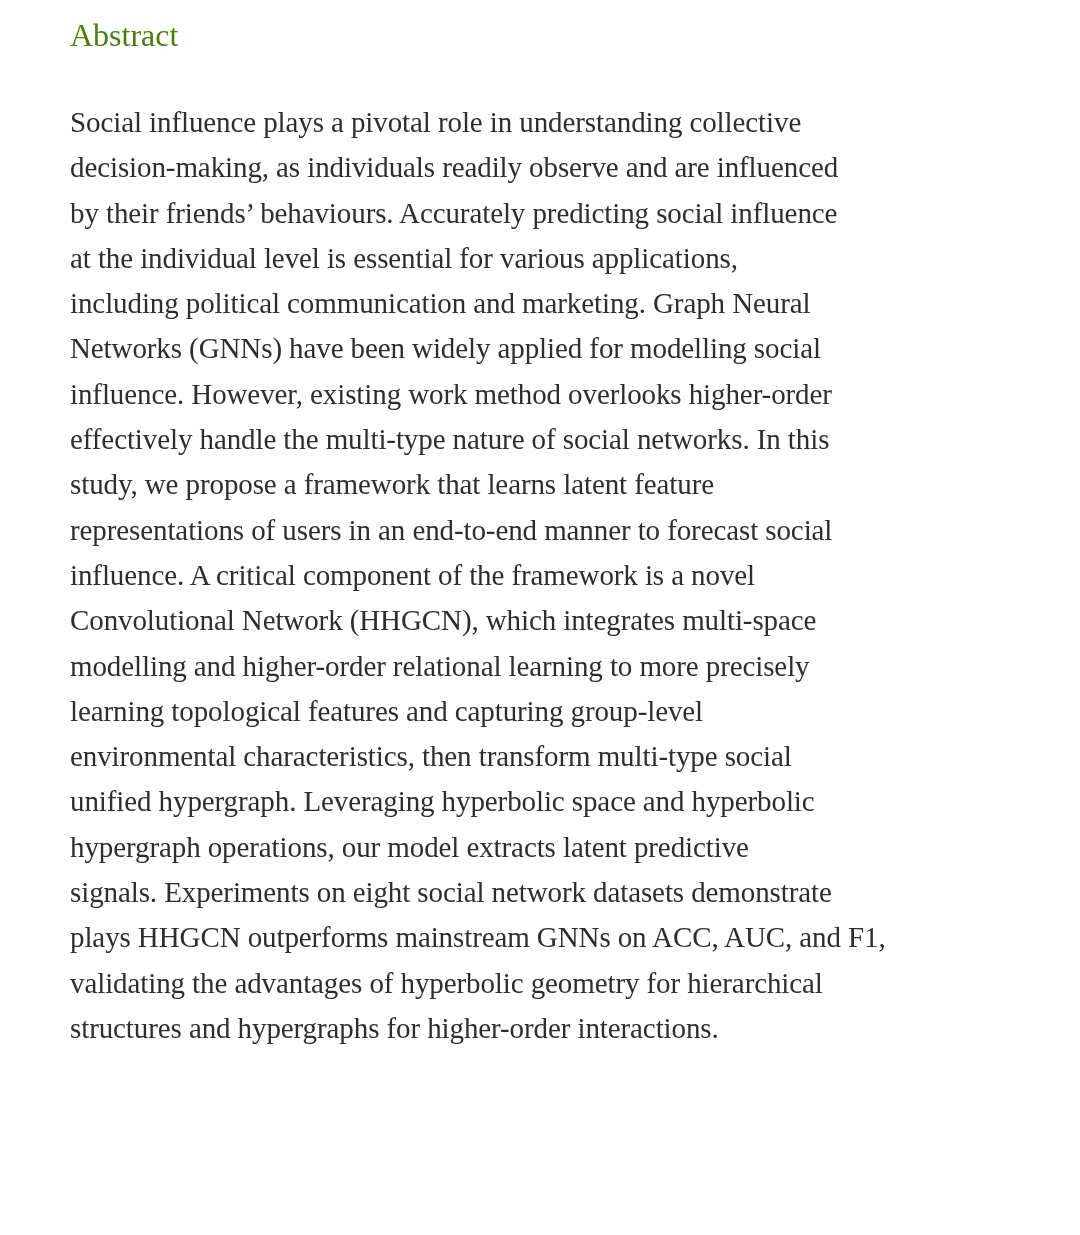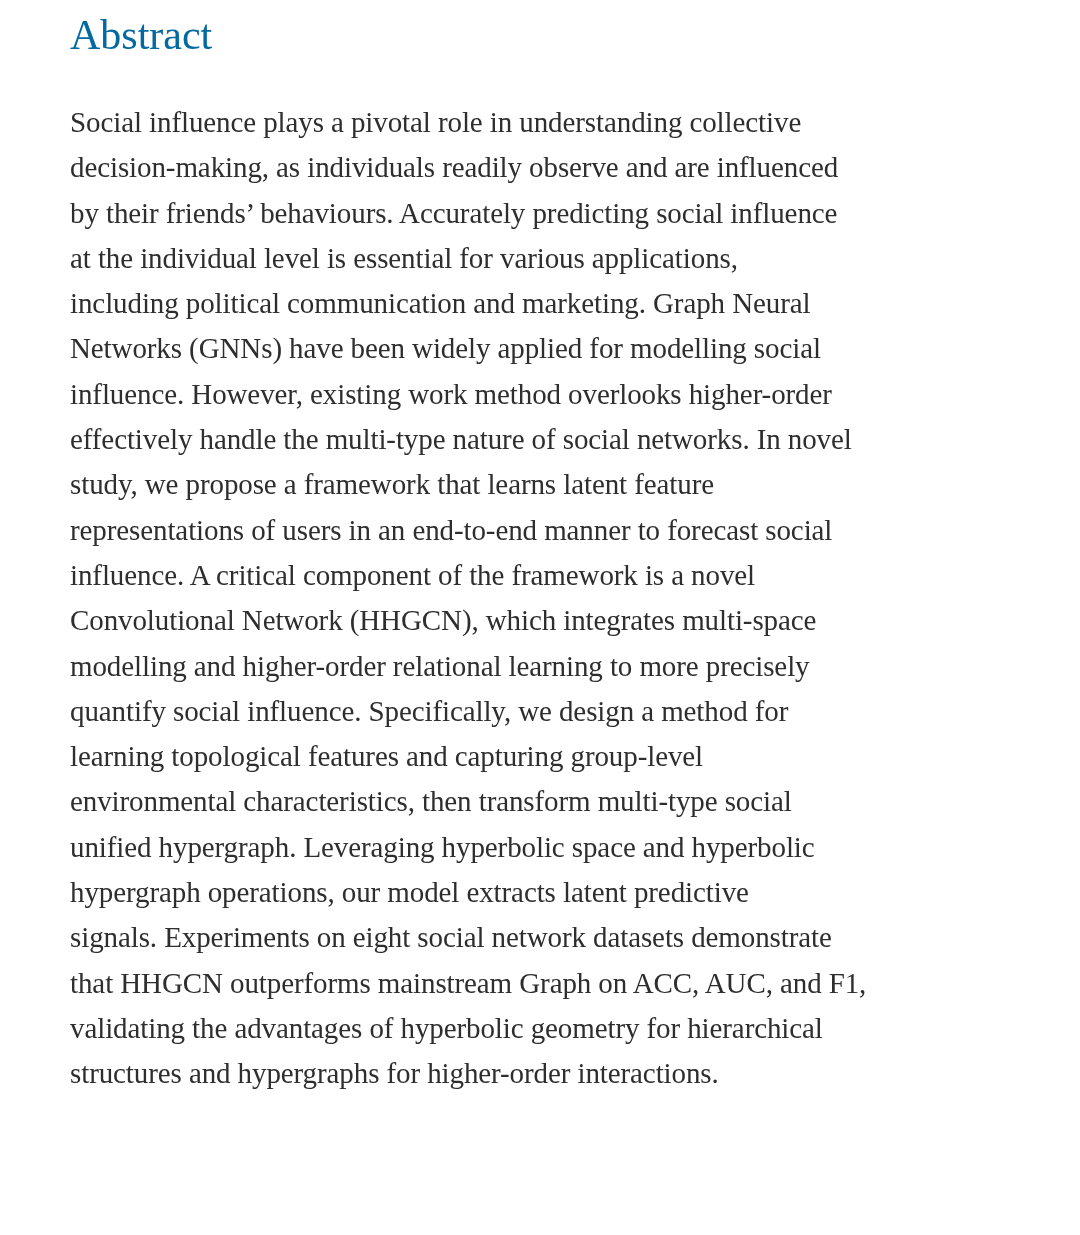--- a/index.html
+++ b/index.html
@@ -20,24 +20,24 @@
       left: 70px;
       top: 0;
       width: 900px;
     }
     .abstract-heading {
       margin: 0;
       padding: 0;
       position: absolute;
       top: 12px;
       left: 0;
-      font-size: 42px;
+      font-size: 32px;
       font-weight: normal;
       line-height: 46px;
-      color: #0369a1;
+      color: #4d7c0f;
       white-space: nowrap;
     }
     .abstract-body {
       position: absolute;
       top: 100px;
       left: 0;
       margin: 0;
       padding: 0;
     }
     .abstract-line {
@@ -55,29 +55,28 @@
 <section class="abstract-section">
   <h2 class="abstract-heading">Abstract</h2>
   <p class="abstract-body">
     <span class="abstract-line">Social influence plays a pivotal role in understanding collective</span>
     <span class="abstract-line">decision-making, as individuals readily observe and are influenced</span>
     <span class="abstract-line">by their friends’ behaviours. Accurately predicting social influence</span>
     <span class="abstract-line">at the individual level is essential for various applications,</span>
     <span class="abstract-line">including political communication and marketing. Graph Neural</span>
     <span class="abstract-line">Networks (GNNs) have been widely applied for modelling social</span>
     <span class="abstract-line">influence. However, existing work method overlooks higher-order</span>
-    <span class="abstract-line">effectively handle the multi-type nature of social networks. In novel</span>
+    <span class="abstract-line">effectively handle the multi-type nature of social networks. In this</span>
     <span class="abstract-line">study, we propose a framework that learns latent feature</span>
     <span class="abstract-line">representations of users in an end-to-end manner to forecast social</span>
     <span class="abstract-line">influence. A critical component of the framework is a novel</span>
     <span class="abstract-line">Convolutional Network (HHGCN), which integrates multi-space</span>
     <span class="abstract-line">modelling and higher-order relational learning to more precisely</span>
-    <span class="abstract-line">quantify social influence. Specifically, we design a method for</span>
     <span class="abstract-line">learning topological features and capturing group-level</span>
     <span class="abstract-line">environmental characteristics, then transform multi-type social</span>
     <span class="abstract-line">unified hypergraph. Leveraging hyperbolic space and hyperbolic</span>
     <span class="abstract-line">hypergraph operations, our model extracts latent predictive</span>
     <span class="abstract-line">signals. Experiments on eight social network datasets demonstrate</span>
-    <span class="abstract-line">that HHGCN outperforms mainstream Graph on ACC, AUC, and F1,</span>
+    <span class="abstract-line">plays HHGCN outperforms mainstream GNNs on ACC, AUC, and F1,</span>
     <span class="abstract-line">validating the advantages of hyperbolic geometry for hierarchical</span>
     <span class="abstract-line">structures and hypergraphs for higher-order interactions.</span>
   </p>
 </section>
 
 </body></html>

